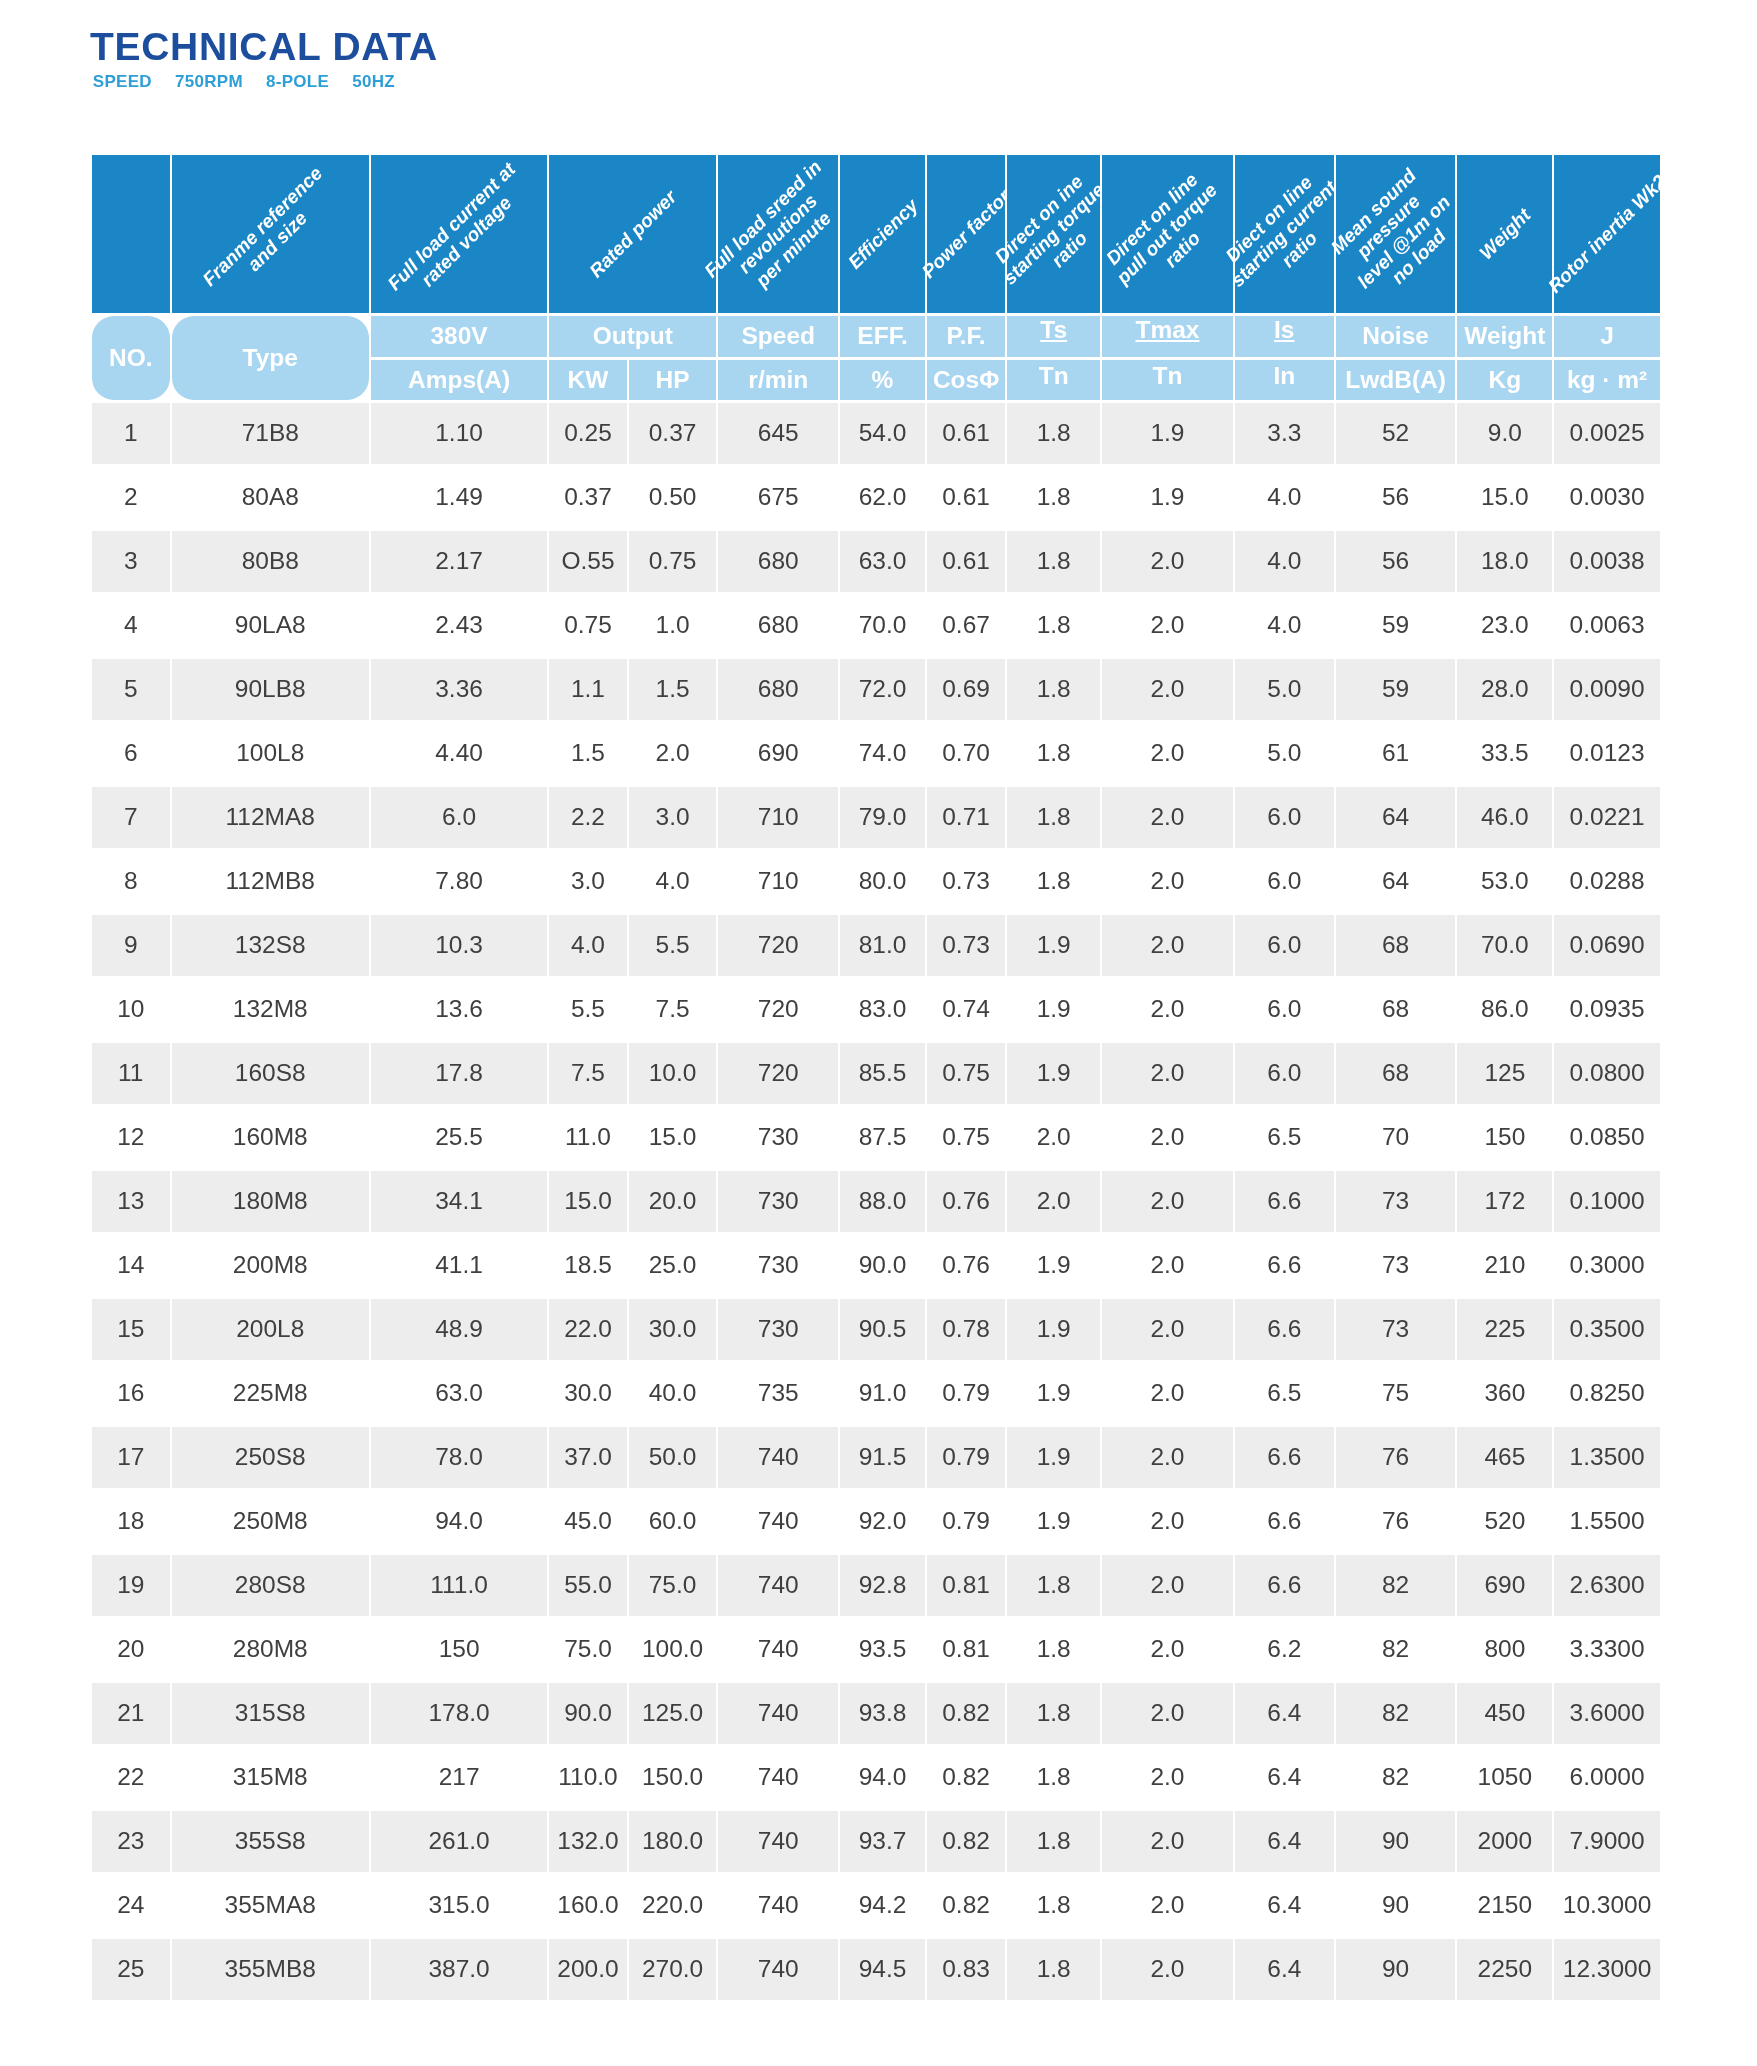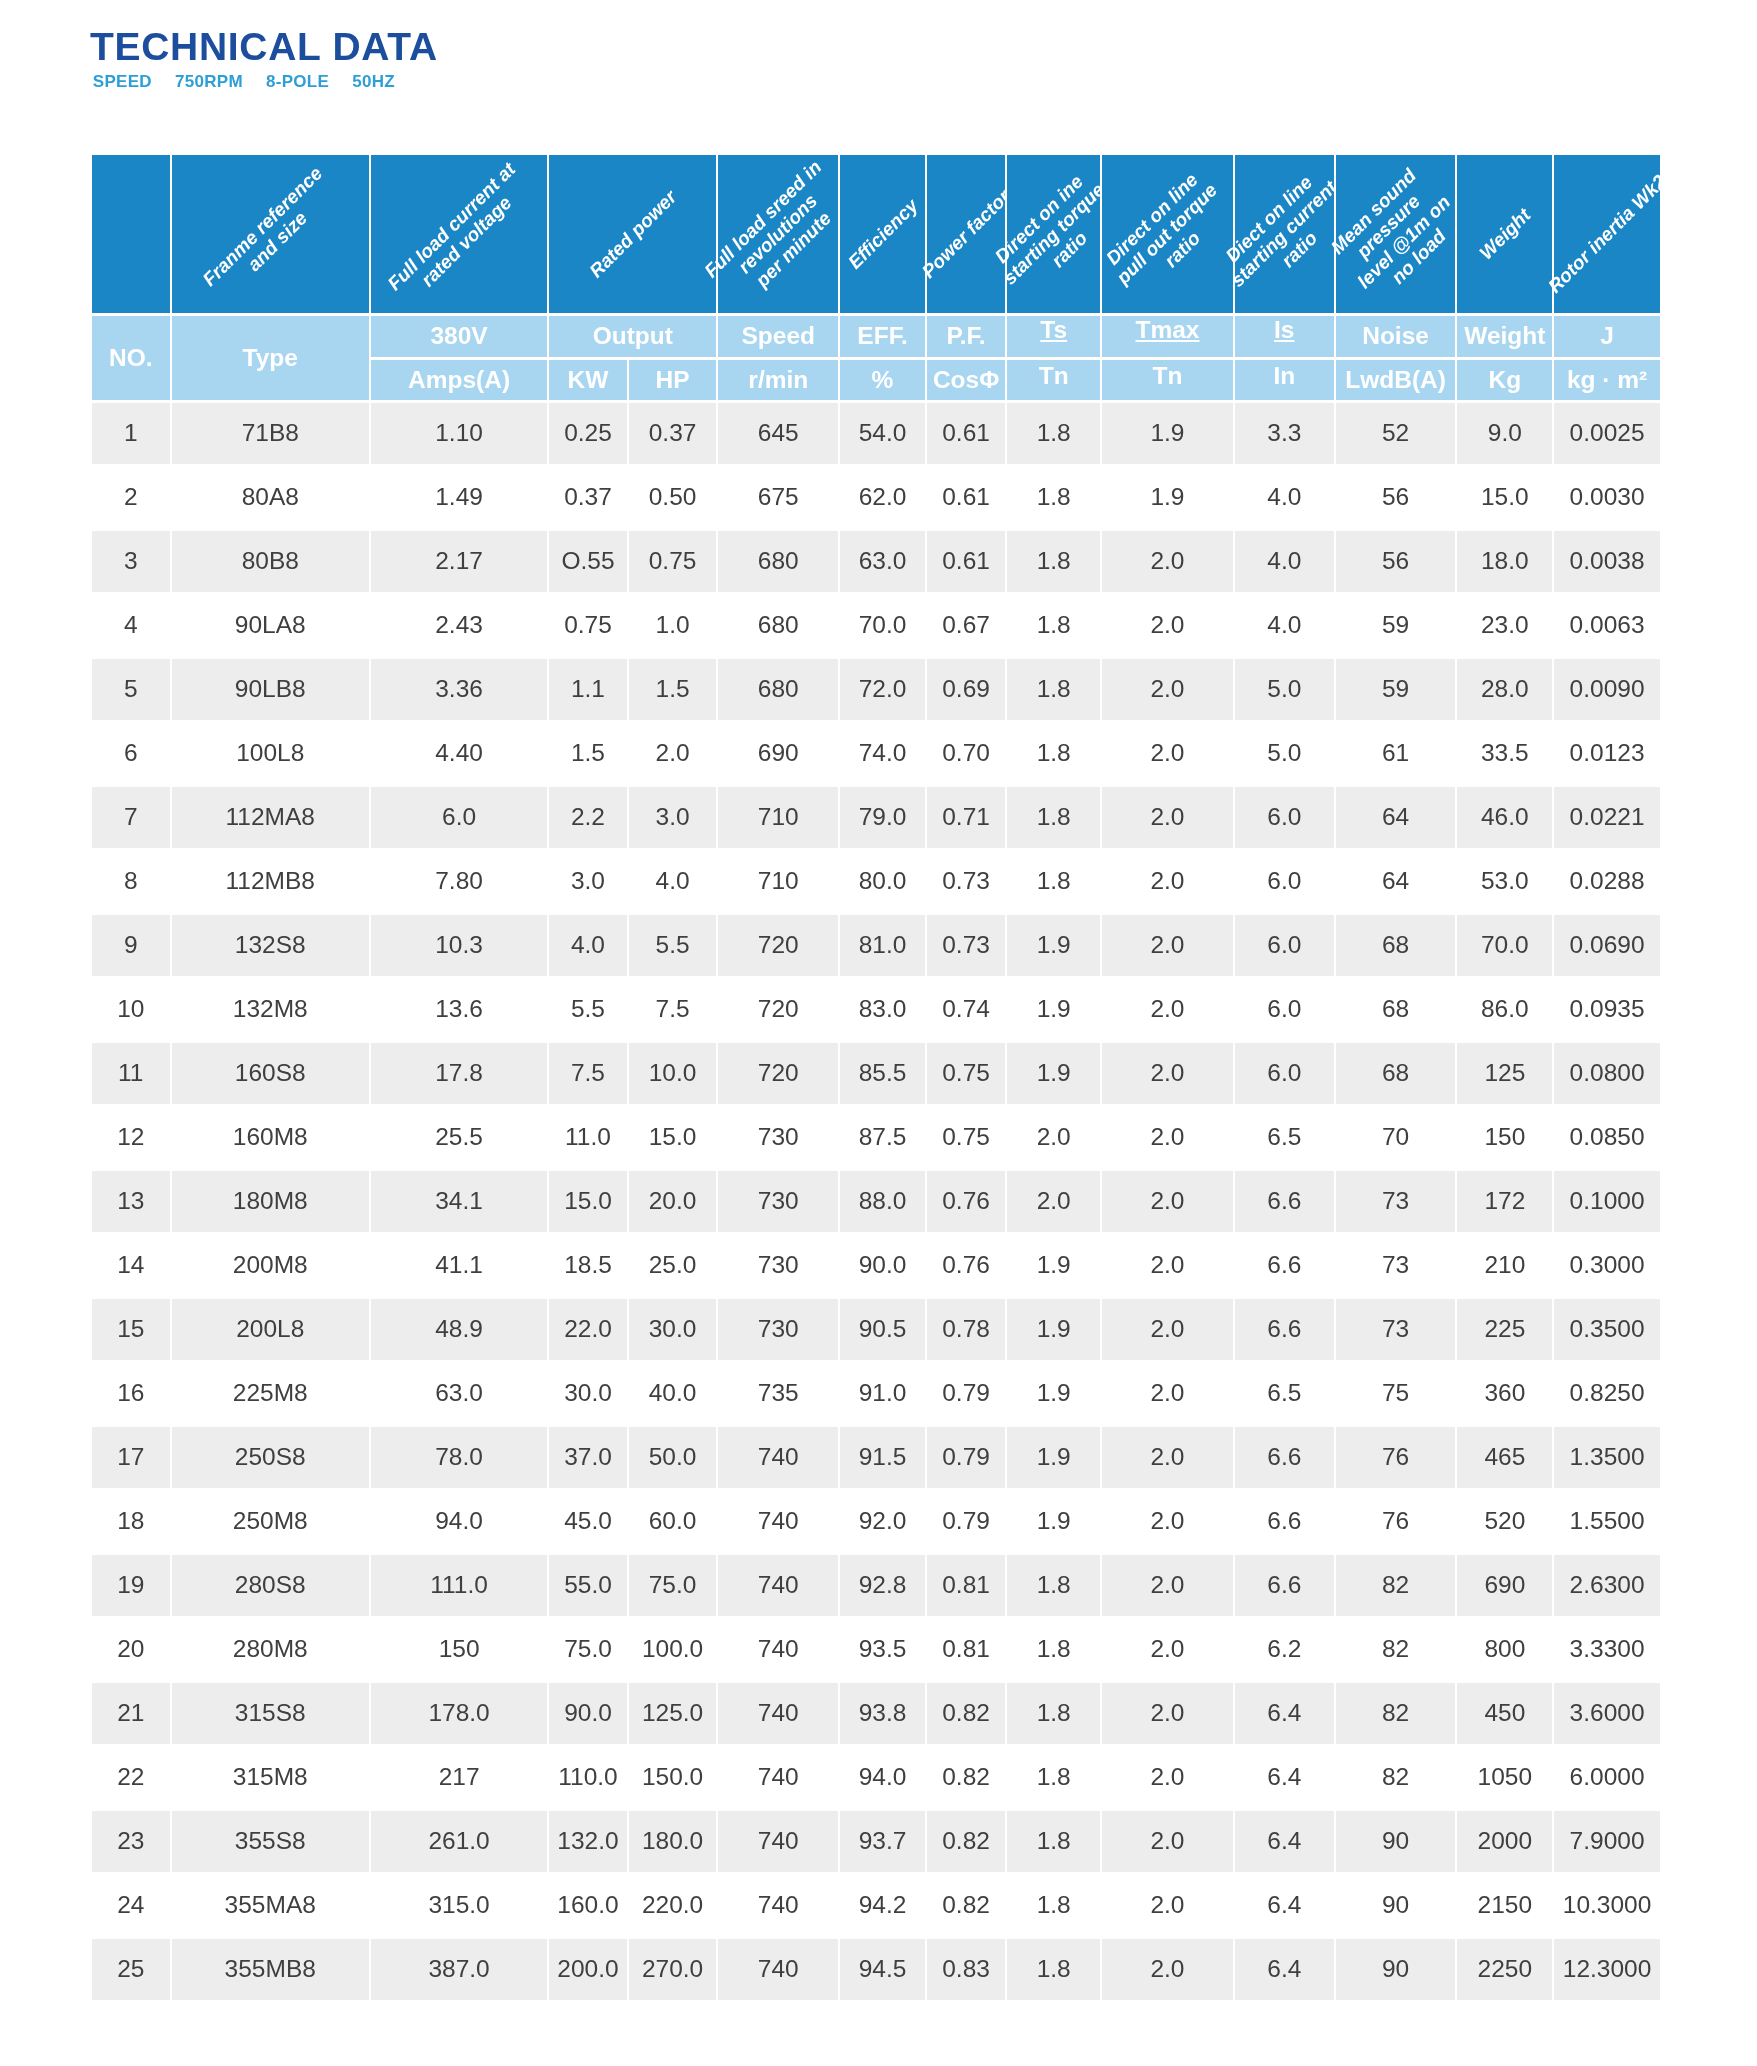--- a/index.html
+++ b/index.html
@@ -74,21 +74,21 @@
     color:#ffffff;
     font-weight:bold;
     font-size:24.5px;
     text-align:center;
     vertical-align:middle;
   }
   tr.sub1 td{height:41px;}
   tr.sub2 td{height:40px;}
   tr.sub td.hi{vertical-align:top;padding-top:0;text-decoration:underline;}
   tr.sub td.lo{vertical-align:bottom;padding-bottom:10px;}
-  td.corner{vertical-align:middle;}
+  td.corner{vertical-align:middle;border-radius:22px;}
 
   tbody td{
     height:61px;
     text-align:center;
     vertical-align:middle;
     font-size:24.5px;
     color:var(--data-ink);
     background:#ffffff;
   }
   tbody tr:nth-child(odd) td{

